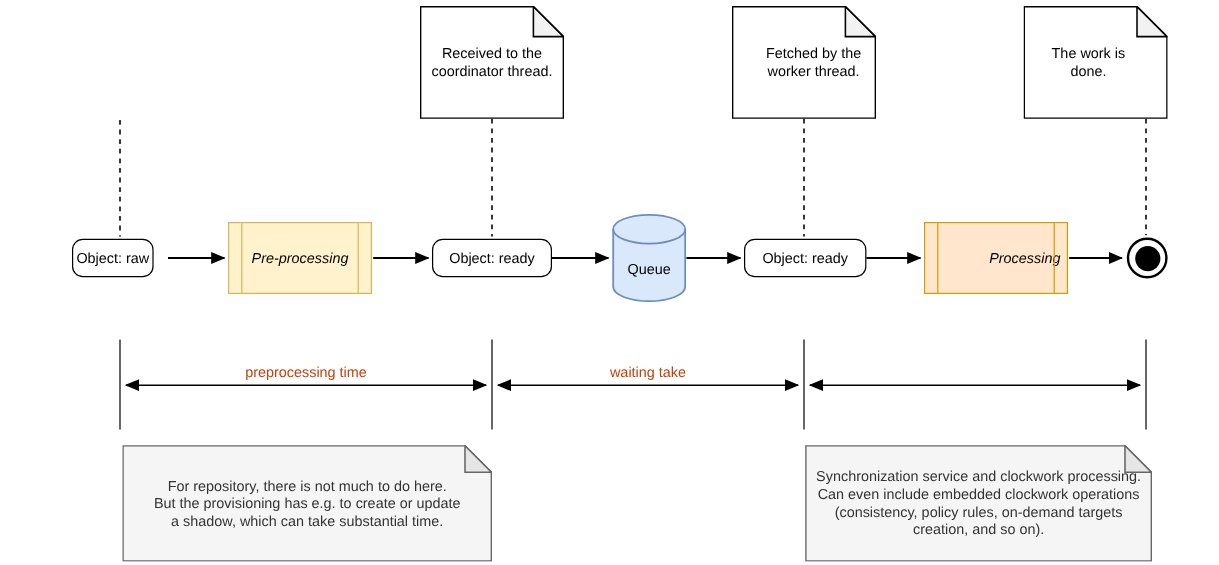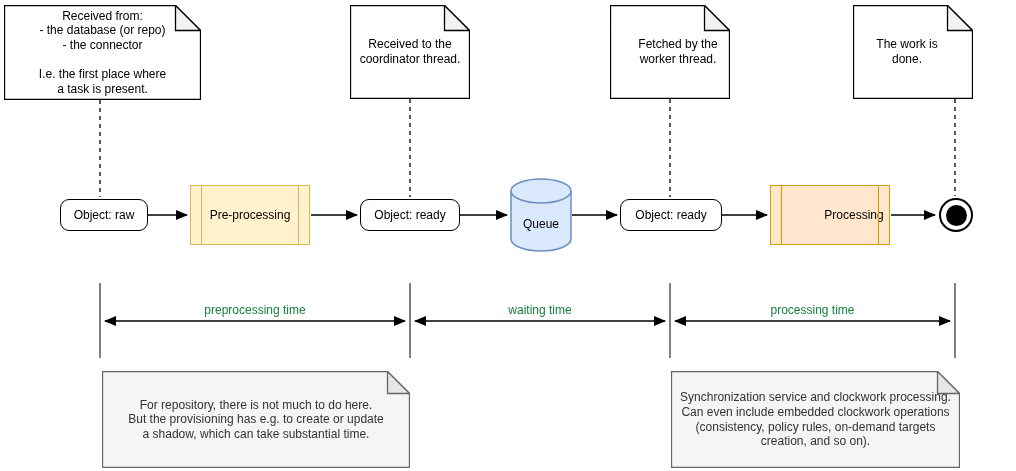--- a/index.html
+++ b/index.html
@@ -13,40 +13,40 @@
   .note .note-text{position:absolute;inset:0;display:flex;align-items:center;justify-content:center;
     text-align:center;white-space:pre-line;font-size:12px;line-height:1.22;padding:2px 8px;box-sizing:border-box;}
   .note.gray .note-text{color:#333333;}
 
   
   .obj{position:absolute;height:32px;background:#ffffff;border:1.5px solid #000000;border-radius:9px;
     box-sizing:border-box;display:flex;align-items:center;justify-content:center;font-size:12px;}
 
   
   .proc{position:absolute;width:120px;height:60px;box-sizing:border-box;
-    display:flex;align-items:center;justify-content:center;font-size:12px;}
+    display:flex;align-items:center;justify-content:center;font-size:12px;font-style:italic;}
   .proc.yellow{background:var(--yellow-fill);border:1.5px solid var(--yellow-stroke);}
   .proc.orange{background:var(--orange-fill);border:1.5px solid var(--orange-stroke);padding-left:48px;}
   .proc .bar{position:absolute;top:0;bottom:0;width:0;}
   .proc.yellow .bar{border-left:1.5px solid var(--yellow-stroke);}
   .proc.orange .bar{border-left:1.5px solid var(--orange-stroke);}
   .proc .bar.l{left:10px;} .proc .bar.r{right:10px;}
 
   
   .queue{position:absolute;left:510px;top:178px;width:62px;height:74px;}
   .queue .q-label{position:absolute;inset:0;display:flex;align-items:center;justify-content:center;
     padding-top:18px;box-sizing:border-box;font-size:12px;}
 
   
   .final{position:absolute;left:939px;top:198px;width:34px;height:34px;border:2.5px solid #000;
     border-radius:50%;box-sizing:border-box;display:flex;align-items:center;justify-content:center;background:#fff;}
   .final .dot{width:21px;height:21px;background:#000;border-radius:50%;}
 
   
-  .tlabel{position:absolute;top:303px;font-size:12px;text-align:center;color:#15803d;}
+  .tlabel{position:absolute;top:303px;font-size:12px;text-align:center;color:#c2410c;}
 </style>
 </head>
 <body>
 
 <div class="canvas">
 
   <svg class="layer">
     <defs>
       <marker id="arr" viewBox="0 0 12 12" refX="11" refY="6" markerWidth="12" markerHeight="12" markerUnits="userSpaceOnUse" orient="auto-start-reverse">
         <path d="M0 1 L12 6 L0 11 Z" fill="#000"></path>
@@ -68,32 +68,20 @@
     <path d="M100 283 V358" stroke="#000" stroke-width="1" fill="none"></path>
     <path d="M410 283 V358" stroke="#000" stroke-width="1" fill="none"></path>
     <path d="M670 283 V358" stroke="#000" stroke-width="1" fill="none"></path>
     <path d="M955 283 V358" stroke="#000" stroke-width="1" fill="none"></path>
 
     <path d="M105 321 H405" stroke="#000" stroke-width="1.3" fill="none" marker-start="url(#arr)" marker-end="url(#arr)"></path>
     <path d="M415 321 H665" stroke="#000" stroke-width="1.3" fill="none" marker-start="url(#arr)" marker-end="url(#arr)"></path>
     <path d="M675 321 H950" stroke="#000" stroke-width="1.3" fill="none" marker-start="url(#arr)" marker-end="url(#arr)"></path>
   </svg>
 
-  <div class="note" style="left:4px;top:5px;width:197px;height:95px">
-    <svg width="197" height="95">
-      <path d="M0.5 0.5 H171.5 L196.5 25.5 V94.5 H0.5 Z" style="fill:#ffffff;stroke:#000000;stroke-width:1.3"></path>
-      <path d="M171.5 0.5 V25.5 H196.5 Z" style="fill:#f2f2f2;stroke:#000000;stroke-width:1.3"></path>
-    </svg>
-    <div class="note-text">Received from:
-- the database (or repo)
-- the connector
-
-I.e. the first place where
-a task is present.</div>
-  </div>
 
   <div class="note" style="left:350px;top:5px;width:120px;height:94px">
     <svg width="120" height="94">
       <path d="M0.5 0.5 H94.5 L119.5 25.5 V93.5 H0.5 Z" style="fill:#ffffff;stroke:#000000;stroke-width:1.3"></path>
       <path d="M94.5 0.5 V25.5 H119.5 Z" style="fill:#f2f2f2;stroke:#000000;stroke-width:1.3"></path>
     </svg>
     <div class="note-text">Received to the
 coordinator thread.</div>
   </div>
 
@@ -107,21 +95,21 @@
   </div>
 
   <div class="note" style="left:853px;top:5px;width:108px;height:94px">
     <svg width="120" height="94">
       <path d="M0.5 0.5 H94.5 L119.5 25.5 V93.5 H0.5 Z" style="fill:#ffffff;stroke:#000000;stroke-width:1.3"></path>
       <path d="M94.5 0.5 V25.5 H119.5 Z" style="fill:#f2f2f2;stroke:#000000;stroke-width:1.3"></path>
     </svg>
     <div class="note-text">The work is done.</div>
   </div>
 
-  <div class="obj" style="left:60px;top:199px;width:88px">
+  <div class="obj" style="left:60px;top:199px;width:68px">
     <span>Object: raw</span>
   </div>
 
   <div class="proc yellow" style="left:190px;top:185px">
     <span class="bar l"></span>
     <span class="bar r"></span>
     <span>Pre-processing</span>
   </div>
 
   <div class="obj" style="left:360px;top:199px;width:100px">
@@ -144,22 +132,21 @@
     <span class="bar l"></span>
     <span class="bar r"></span>
     <span>Processing</span>
   </div>
 
   <div class="final">
     <div class="dot"></div>
   </div>
 
   <div class="tlabel" style="left:100px;width:310px">preprocessing time</div>
-  <div class="tlabel" style="left:410px;width:260px">waiting time</div>
-  <div class="tlabel" style="left:670px;width:285px">processing time</div>
+  <div class="tlabel" style="left:410px;width:260px">waiting take</div>
 
   <div class="note gray" style="left:102px;top:371px;width:308px;height:97px">
     <svg width="308" height="97">
       <path d="M0.5 0.5 H285.5 L307.5 22.5 V96.5 H0.5 Z" style="fill:var(--note-gray-fill);stroke:var(--note-gray-stroke);stroke-width:1.3"></path>
       <path d="M285.5 0.5 V22.5 H307.5 Z" style="fill:#e6e6e6;stroke:var(--note-gray-stroke);stroke-width:1.3"></path>
     </svg>
     <div class="note-text">For repository, there is not much to do here.
 But the provisioning has e.g. to create or update
 a shadow, which can take substantial time.</div>
   </div>

